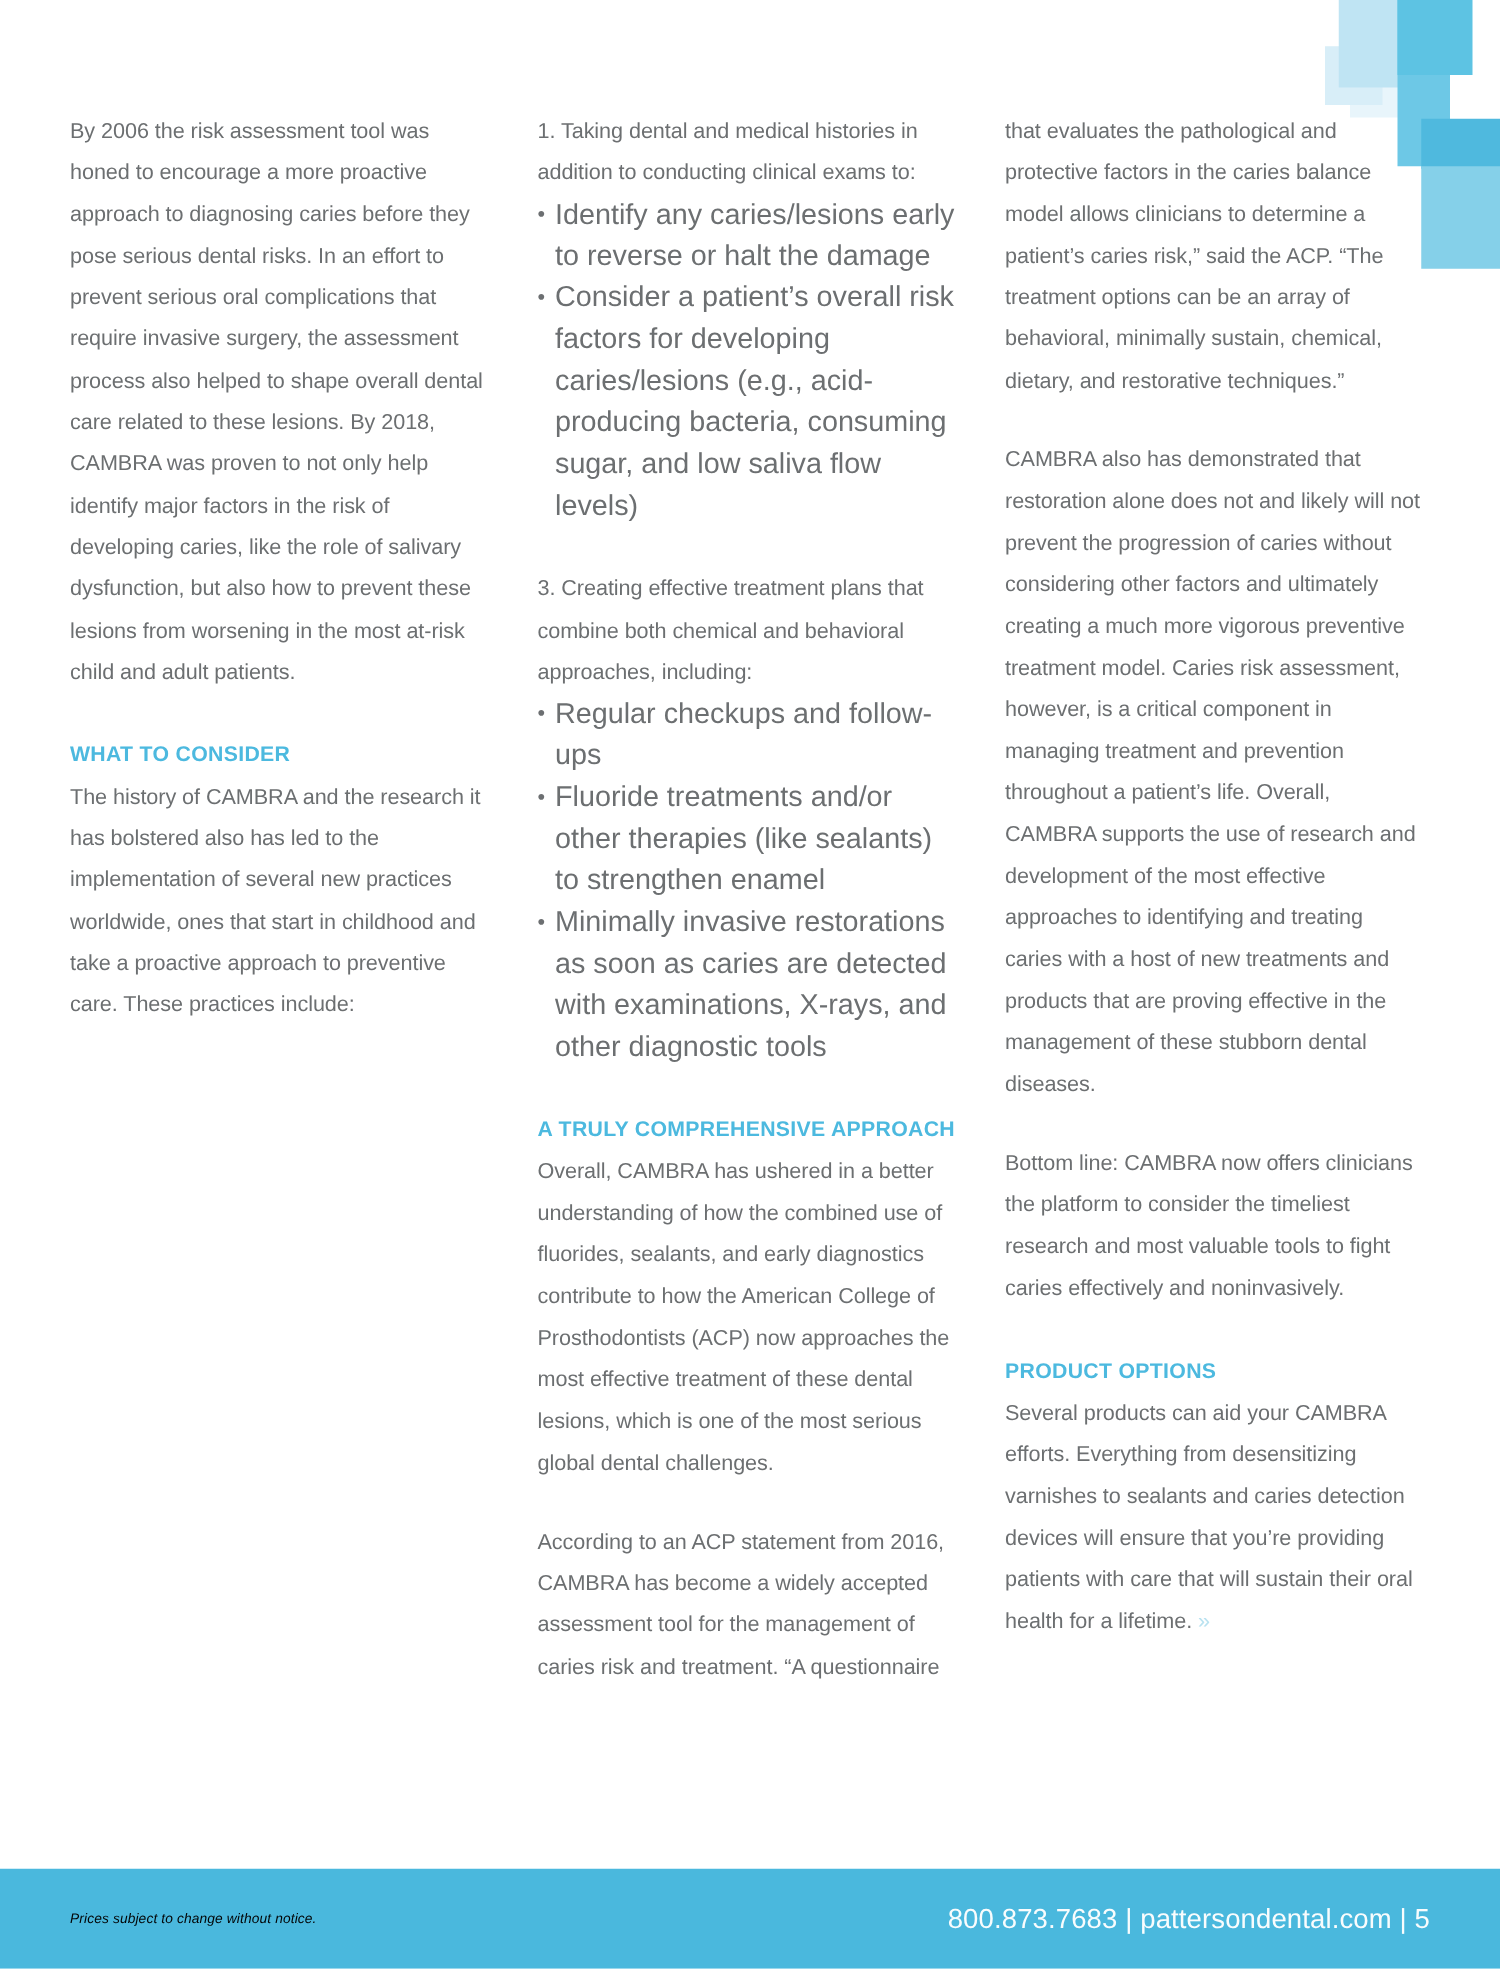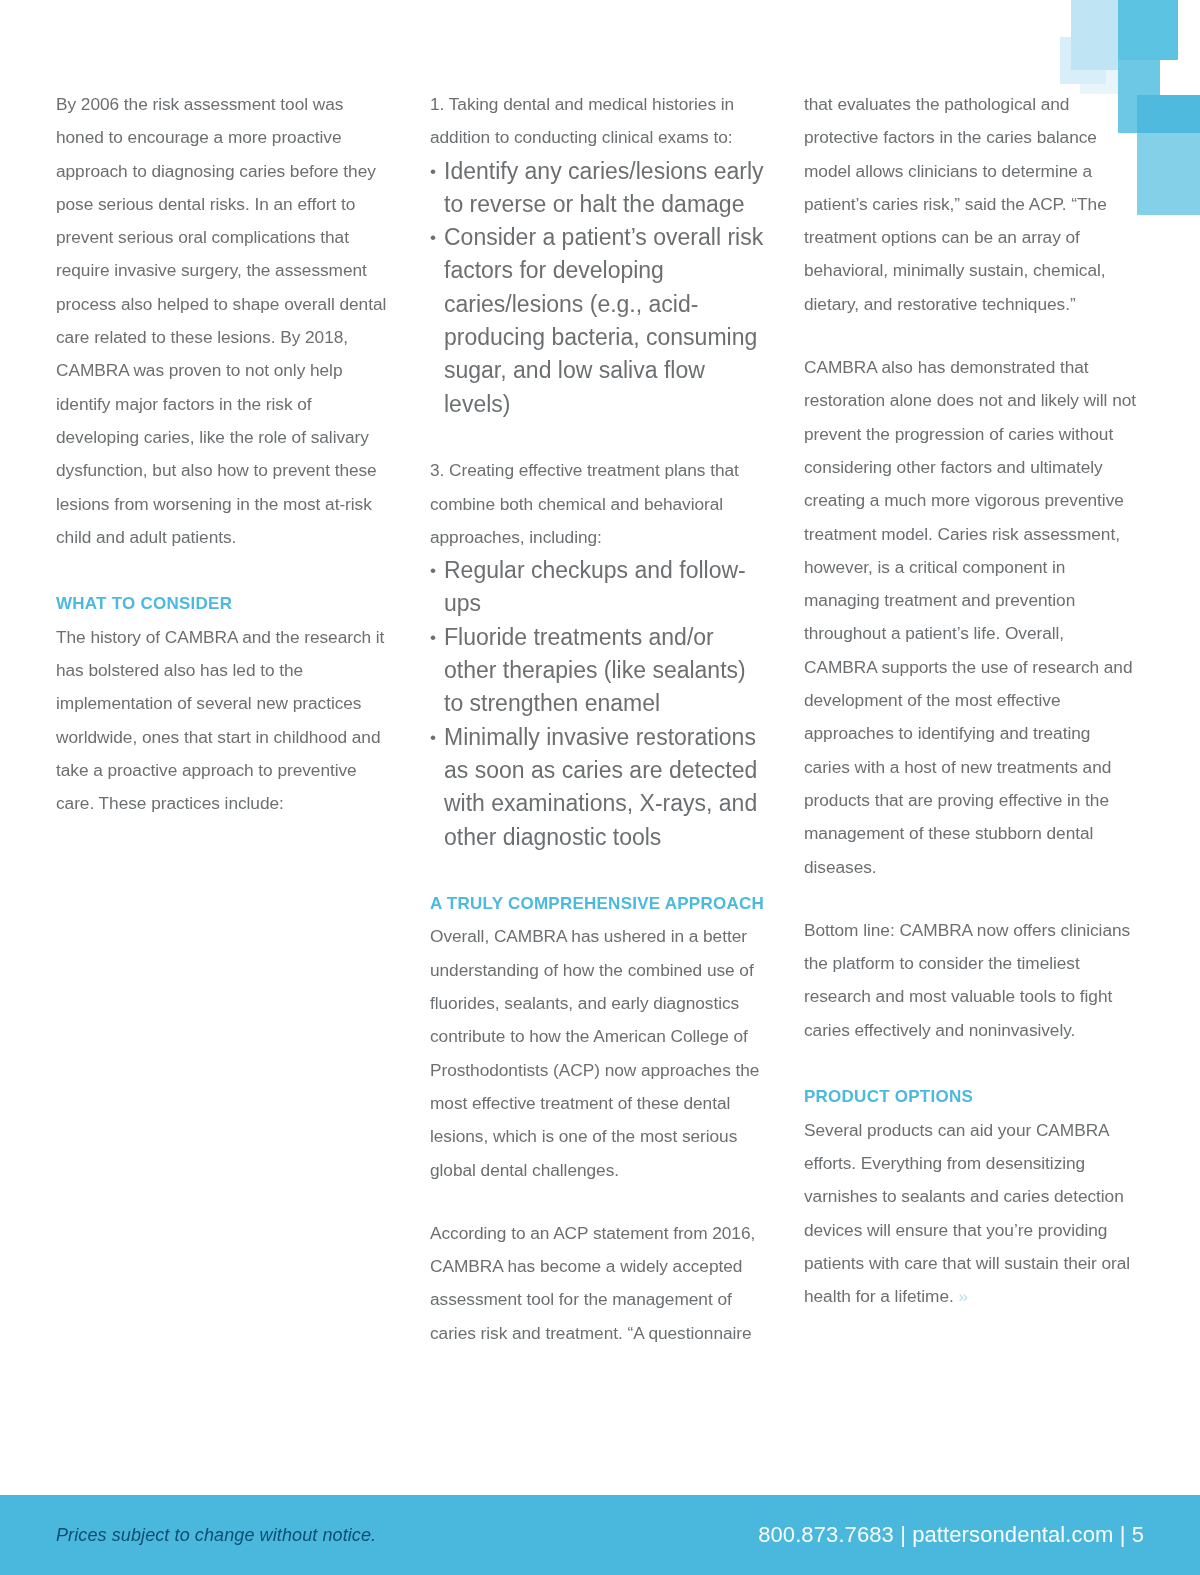--- a/index.html
+++ b/index.html
@@ -109,22 +109,22 @@
     bottom: 0;
     width: 1200px;
     height: 80px;
     background: #4ab8dd;
     display: flex;
     align-items: center;
     justify-content: space-between;
     padding: 0 56px;
   }
   .footer-left {
-    color: #0c4a6e;
-    font-size: 18px;
+    color: #000000;
+    font-size: 11px;
     font-style: italic;
     letter-spacing: 0.1px;
     opacity: 0.97;
   }
   .footer-right {
     color: #ffffff;
     font-size: 22px;
     letter-spacing: 0.1px;
     opacity: 0.97;
   }

